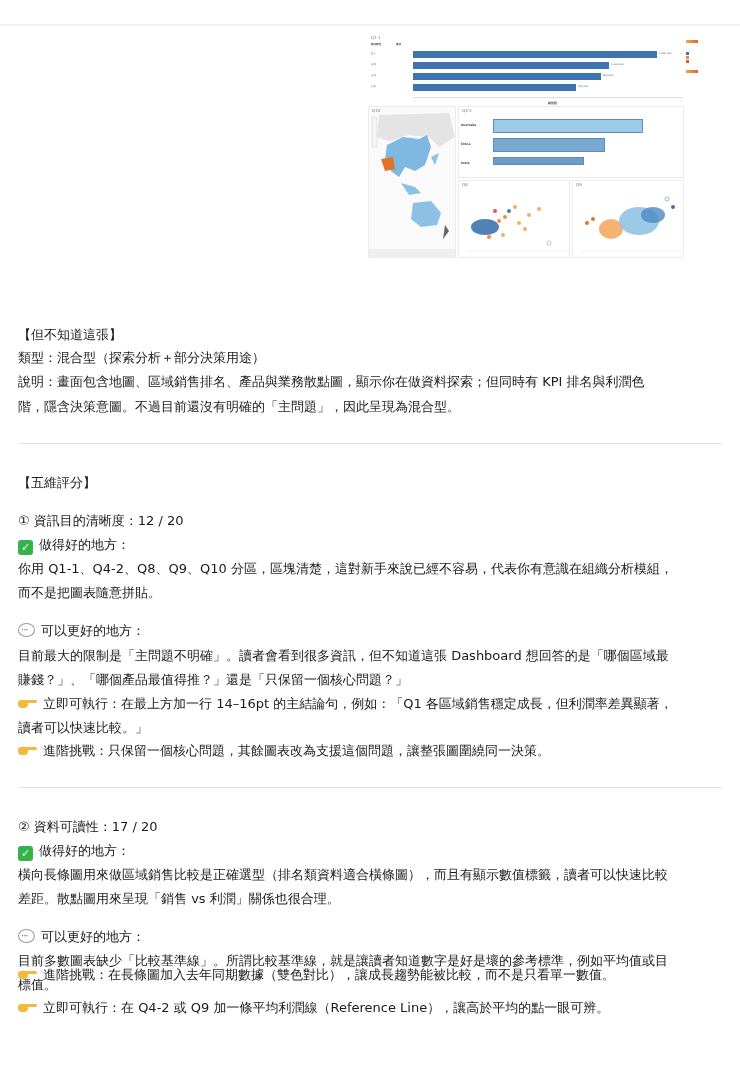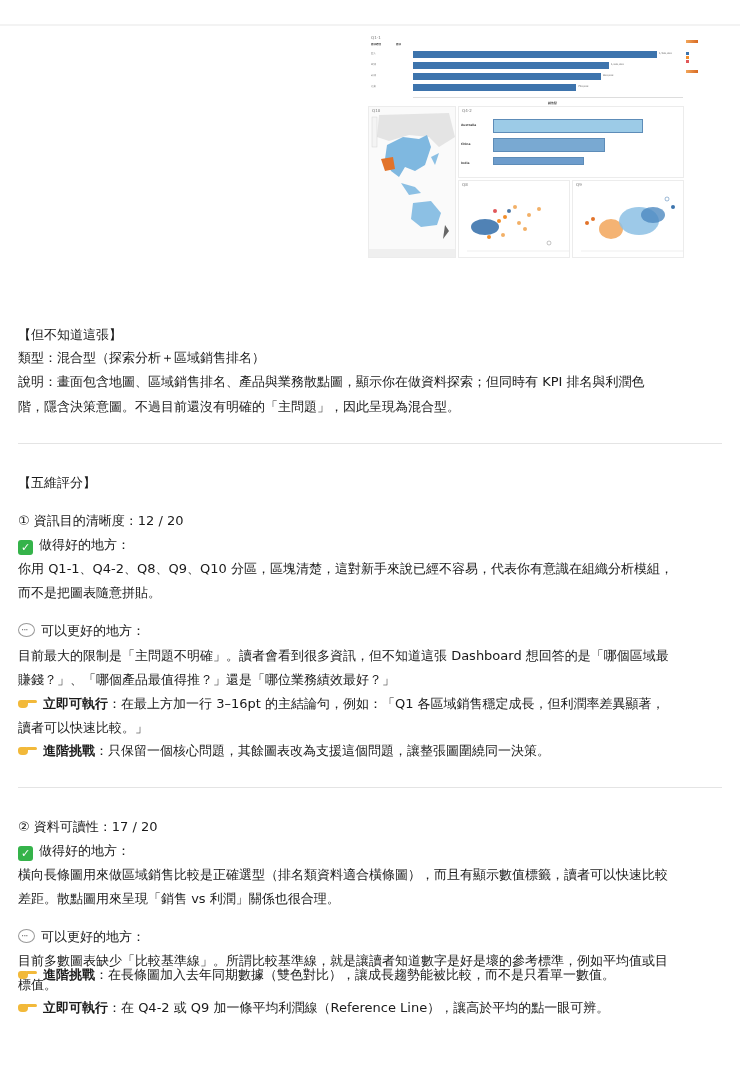--- a/index.html
+++ b/index.html
@@ -29,21 +29,21 @@
   .q8 { left: 90px; top: 146px; width: 112px; height: 78px; }
   .q9 { left: 204px; top: 146px; width: 112px; height: 78px; }
   .line { position: absolute; left: 18px; font-size: 13px; line-height: 22px; white-space: nowrap; color: #1a1a1a; }
   .rule { position: absolute; left: 18px; width: 704px; height: 1px; background: #e4e4e4; }
   .emoji-check { display: inline-block; width: 15px; height: 15px; background: #35b34a; border-radius: 3px; color: #fff; font-size: 11px; line-height: 15px; text-align: center; vertical-align: -2px; margin-right: 6px; font-weight: bold; }
   .emoji-bubble { display: inline-block; width: 17px; height: 14px; border: 1.5px solid #9a9a9a; border-radius: 50%; vertical-align: -2px; margin-right: 6px; position: relative; background: #fff; }
   .emoji-bubble::after { content: "···"; position: absolute; left: 2px; top: -5px; font-size: 10px; color: #777; letter-spacing: -1px; }
   .emoji-hand { display: inline-block; width: 19px; height: 11px; vertical-align: -1px; margin-right: 6px; position: relative; }
   .emoji-hand::before { content: ""; position: absolute; left: 0; top: 2px; width: 10px; height: 8px; background: #f2b93a; border-radius: 3px 2px 4px 4px; }
   .emoji-hand::after { content: ""; position: absolute; left: 8px; top: 2px; width: 11px; height: 3px; background: #f2b93a; border-radius: 2px; }
-  .bold { font-weight: bold; }
+  .bold { font-weight: normal; }
 </style>
 </head>
 <body>
 
 <div class="top-rule"></div>
 
 <div class="dash">
   <div class="panel q11">
     <span class="ptitle">Q1-1</span>
     <span class="hdr" style="left:3px">區域經理</span>
@@ -126,37 +126,37 @@
       <circle cx="20" cy="38" r="2" fill="#e2732a"></circle>
         <circle cx="14" cy="42" r="2" fill="#e2732a"></circle>
       <circle cx="100" cy="26" r="2" fill="#3d74ad"></circle>
         <circle cx="94" cy="18" r="2" fill="#fff" stroke="#3d74ad" stroke-width="0.5"></circle>
       <line x1="8" y1="70" x2="110" y2="70" stroke="#ddd" stroke-width="0.5"></line>
     </svg>
   </div>
 </div>
 
 <div class="line" style="top:324px">【但不知道這張】</div>
-<div class="line" style="top:347px">類型：混合型（探索分析＋區域銷售排名）</div>
+<div class="line" style="top:347px">類型：混合型（探索分析＋部分決策用途）</div>
 <div class="line" style="top:371px">說明：畫面包含地圖、區域銷售排名、產品與業務散點圖，顯示你在做資料探索；但同時有 KPI 排名與利潤色</div>
 <div class="line" style="top:396px">階，隱含決策意圖。不過目前還沒有明確的「主問題」，因此呈現為混合型。</div>
 
 <div class="rule" style="top:443px"></div>
 
 <div class="line" style="top:472px">【五維評分】</div>
 
 <div class="line" style="top:510px">① 資訊目的清晰度：12 / 20</div>
 <div class="line" style="top:534px"><span class="emoji-check">✓</span><span>做得好的地方：</span></div>
 <div class="line" style="top:558px">你用 Q1-1、Q4-2、Q8、Q9、Q10 分區，區塊清楚，這對新手來說已經不容易，代表你有意識在組織分析模組，</div>
 <div class="line" style="top:582px">而不是把圖表隨意拼貼。</div>
 
 <div class="line" style="top:620px"><span class="emoji-bubble"></span><span>可以更好的地方：</span></div>
 <div class="line" style="top:645px">目前最大的限制是「主問題不明確」。讀者會看到很多資訊，但不知道這張 Dashboard 想回答的是「哪個區域最</div>
-<div class="line" style="top:669px">賺錢？」、「哪個產品最值得推？」還是「哪位業務績效最好？」</div>
-<div class="line" style="top:693px"><span class="emoji-hand"></span><span class="bold">立即可執行</span><span>：在最上方加一行 3–16pt 的主結論句，例如：「Q1 各區域銷售穩定成長，但利潤率差異顯著，</span></div>
+<div class="line" style="top:669px">賺錢？」、「哪個產品最值得推？」還是「只保留一個核心問題？」</div>
+<div class="line" style="top:693px"><span class="emoji-hand"></span><span class="bold">立即可執行</span><span>：在最上方加一行 14–16pt 的主結論句，例如：「Q1 各區域銷售穩定成長，但利潤率差異顯著，</span></div>
 <div class="line" style="top:717px">讀者可以快速比較。」</div>
 <div class="line" style="top:740px"><span class="emoji-hand"></span><span class="bold">進階挑戰</span><span>：只保留一個核心問題，其餘圖表改為支援這個問題，讓整張圖圍繞同一決策。</span></div>
 
 <div class="rule" style="top:787px"></div>
 
 <div class="line" style="top:816px">② 資料可讀性：17 / 20</div>
 <div class="line" style="top:840px"><span class="emoji-check">✓</span><span>做得好的地方：</span></div>
 <div class="line" style="top:864px">橫向長條圖用來做區域銷售比較是正確選型（排名類資料適合橫條圖），而且有顯示數值標籤，讀者可以快速比較</div>
 <div class="line" style="top:888px">差距。散點圖用來呈現「銷售 vs 利潤」關係也很合理。</div>
 

